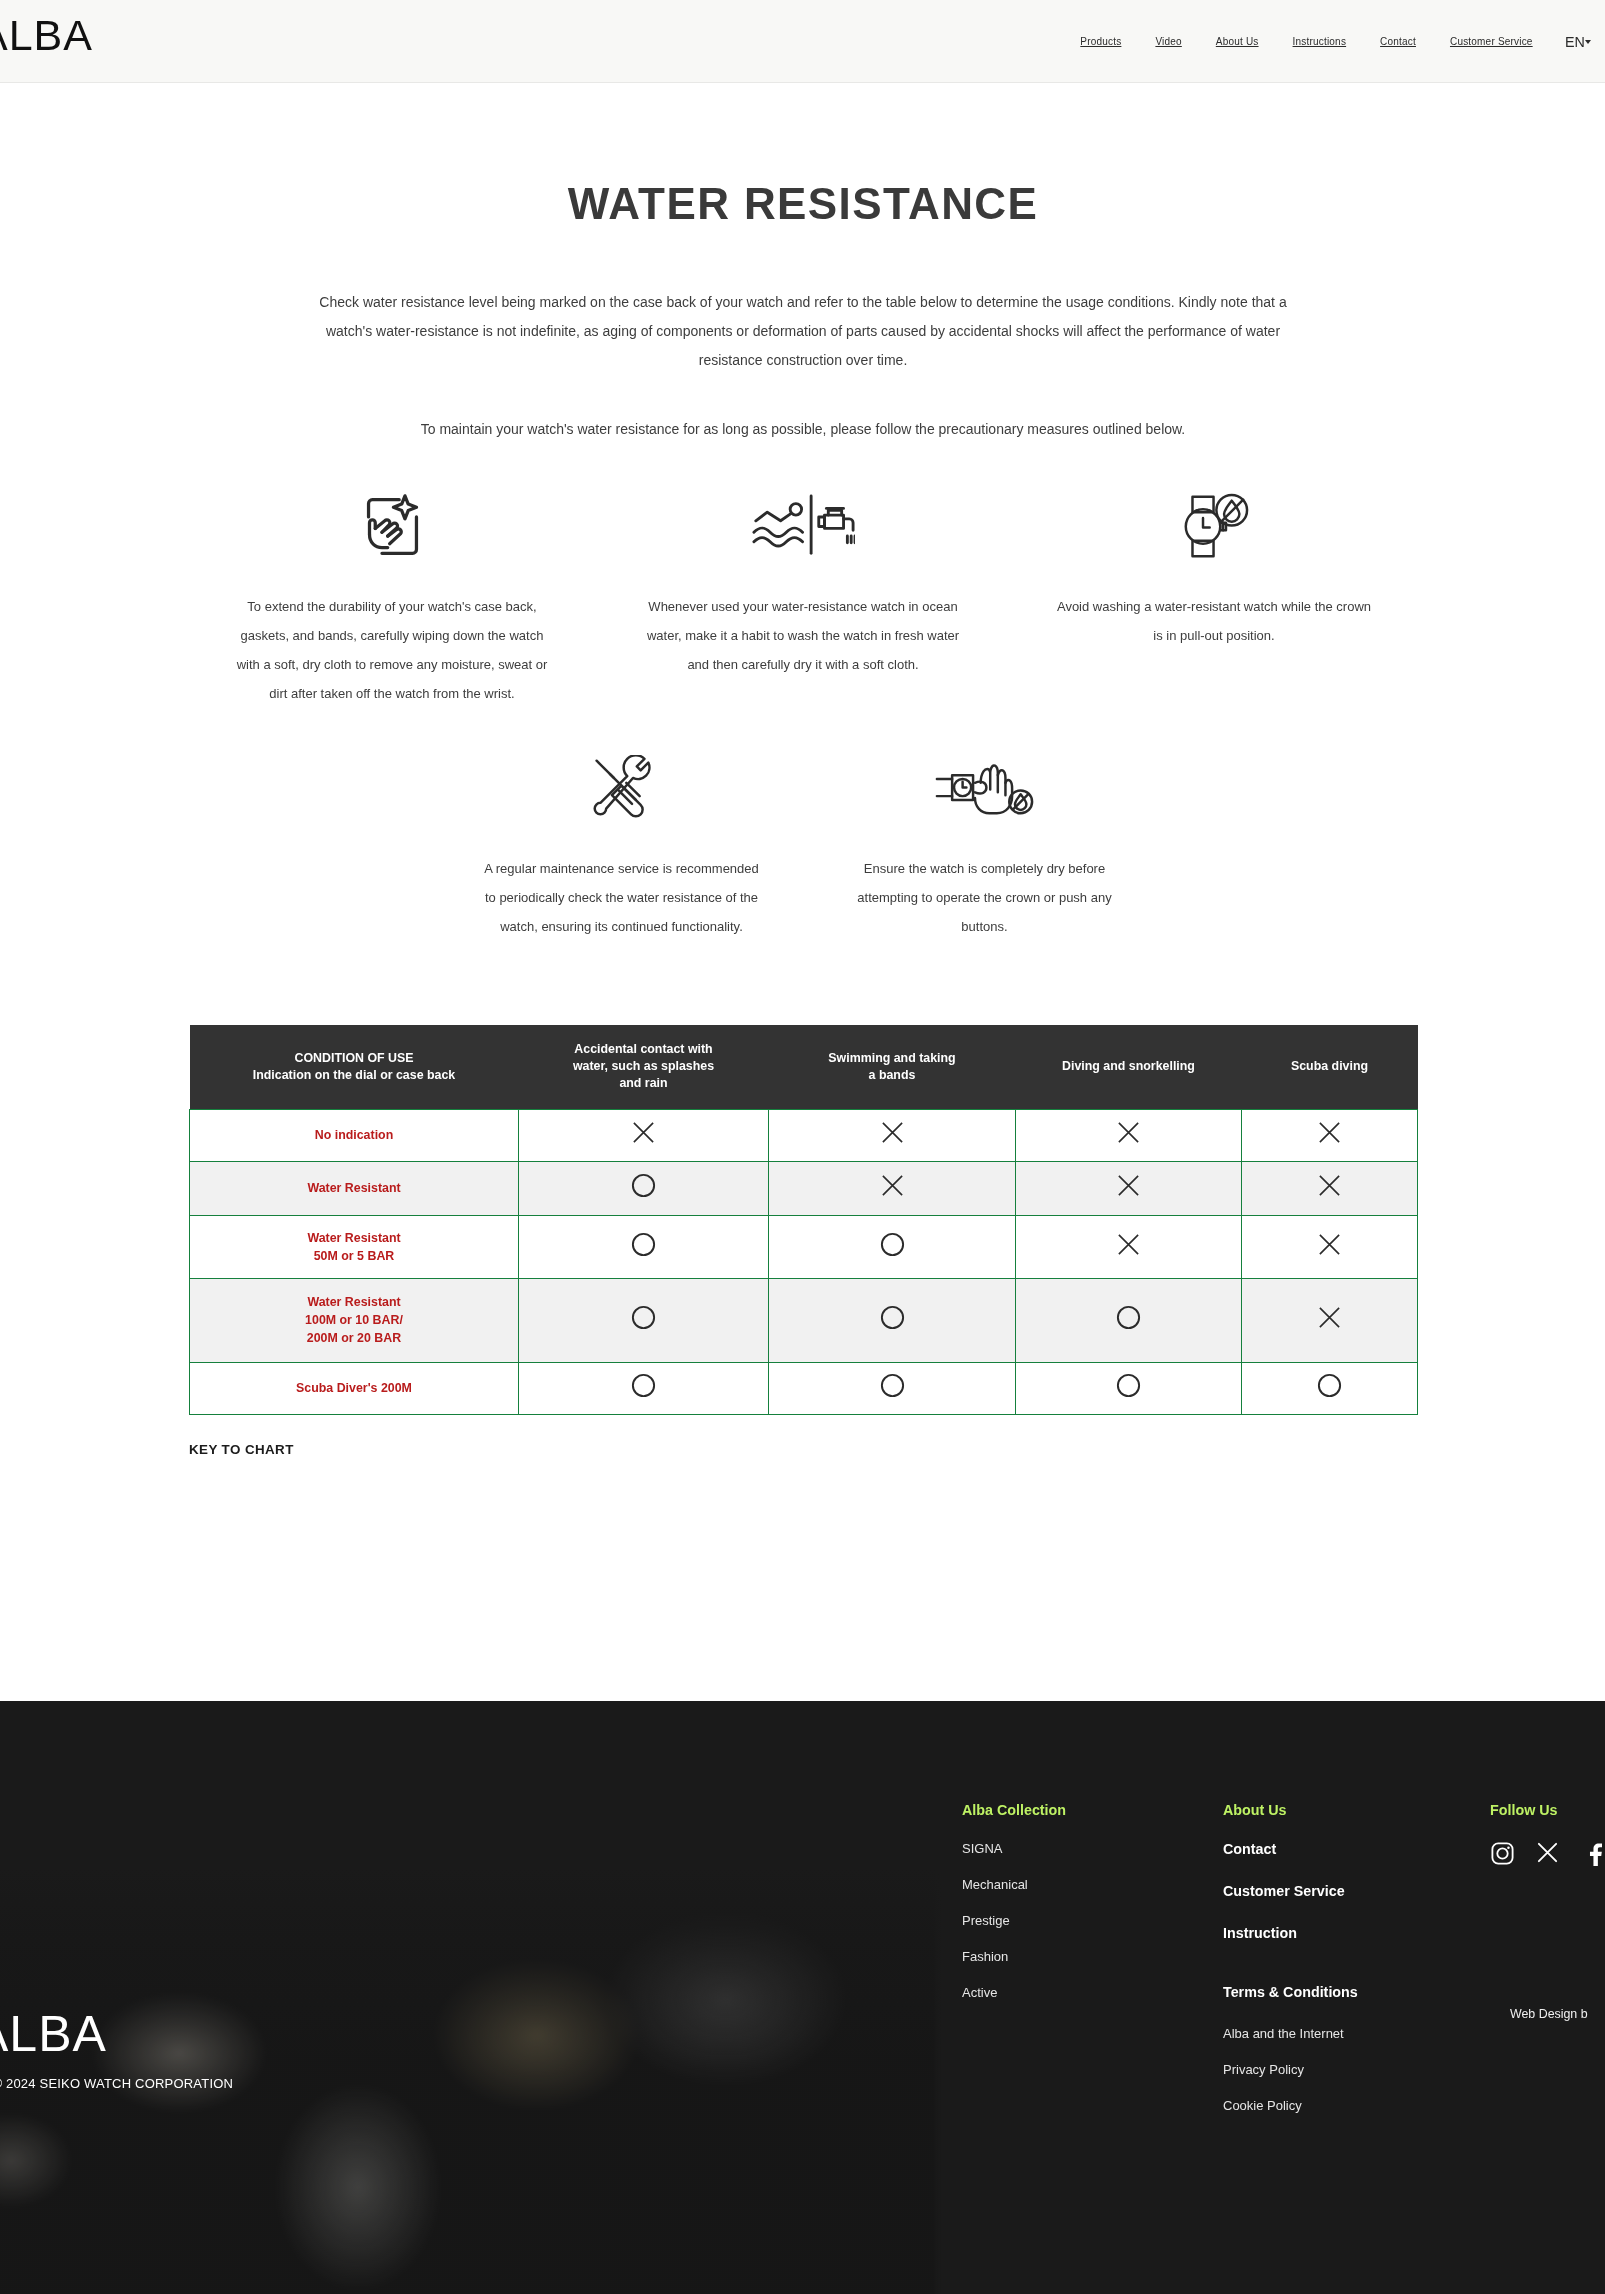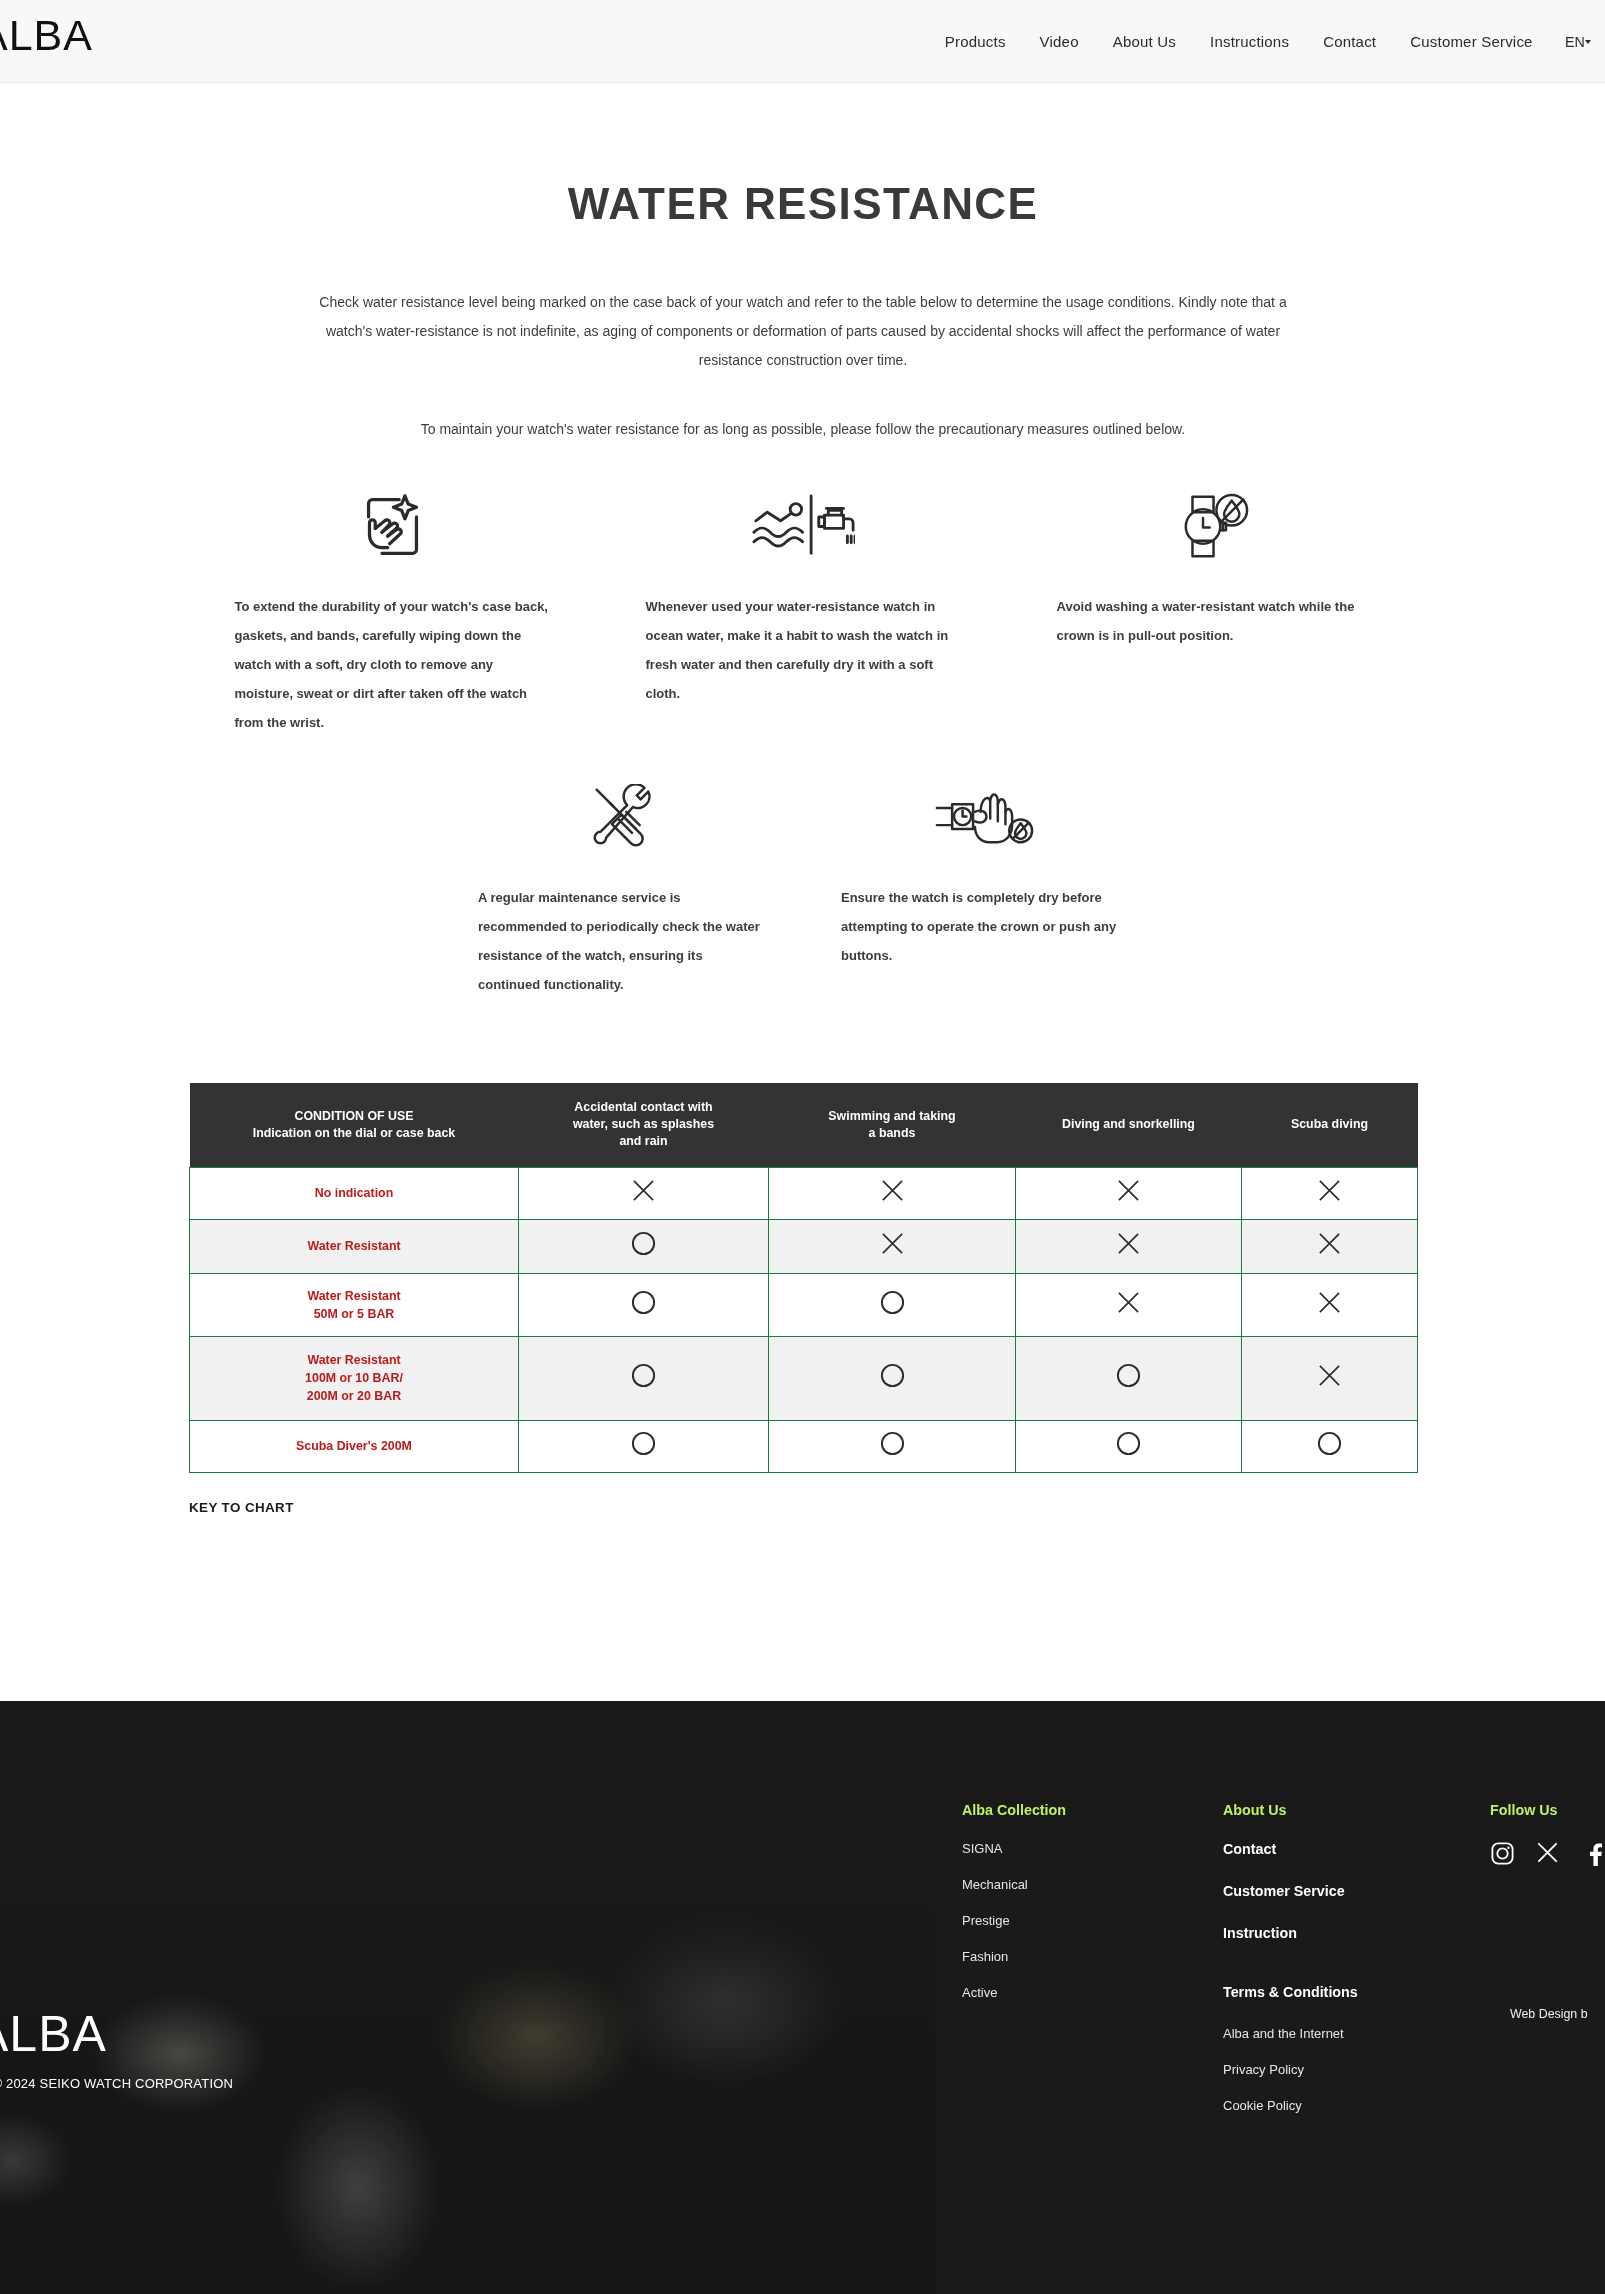--- a/index.html
+++ b/index.html
@@ -27,22 +27,22 @@
   .logo-text {
     font-family: "Liberation Sans", sans-serif;
     font-size: 43px; font-weight: 400; letter-spacing: 1px;
     color: #111; line-height: 1;
   }
   .nav {
     position: absolute; right: 7.6px; top: 0; height: 83px;
     display: flex; align-items: center; gap: 0;
   }
   .nav-item {
-    font-size: 15px; color: #2b2b2b; padding: 0 17px;
-    white-space: nowrap; cursor: pointer; letter-spacing: 0.2px;
+    font-size: 10px; color: #2b2b2b; padding: 0 17px;
+    white-space: nowrap; cursor: pointer; letter-spacing: 0.2px; text-decoration: underline;
   }
   .nav-lang {
     font-size: 14.3px; color: #2b2b2b; padding: 0 7.6px 0 15.3px;
     display: flex; align-items: center; gap: 0; cursor: pointer;
   }
   .caret {
     width: 0; height: 0; border-left: 3.8px solid transparent;
     border-right: 3.8px solid transparent; border-top: 4.8px solid #2b2b2b;
     display: inline-block;
   }
@@ -72,22 +72,21 @@
   .tip {
     width: 315px; margin: 0 48px;
     display: flex; flex-direction: column; align-items: center;
   }
   .tip-icon {
     height: 73px; display: flex; align-items: center; justify-content: center;
     margin-bottom: 29px;
   }
   .tip-text {
     font-size: 13px; color: #3d3d3d; line-height: 29px;
-    text-align: left;
-    font-weight: bold;
+    text-align: center;
   }
   .tips-row.second { margin-top: 44px; }
   .tips-row.second .tip { width: 287px; margin: 0 38px; }
 
   
   .table-wrap { margin: 84px 0 0 189px; width: 1227px; }
   table.wr { border-collapse: collapse; width: 1227px; table-layout: fixed; }
   table.wr th {
     background: #333333; color: #ffffff; font-size: 12.4px; font-weight: 700;
     line-height: 17px; padding: 13.4px 9.6px; text-align: center;

